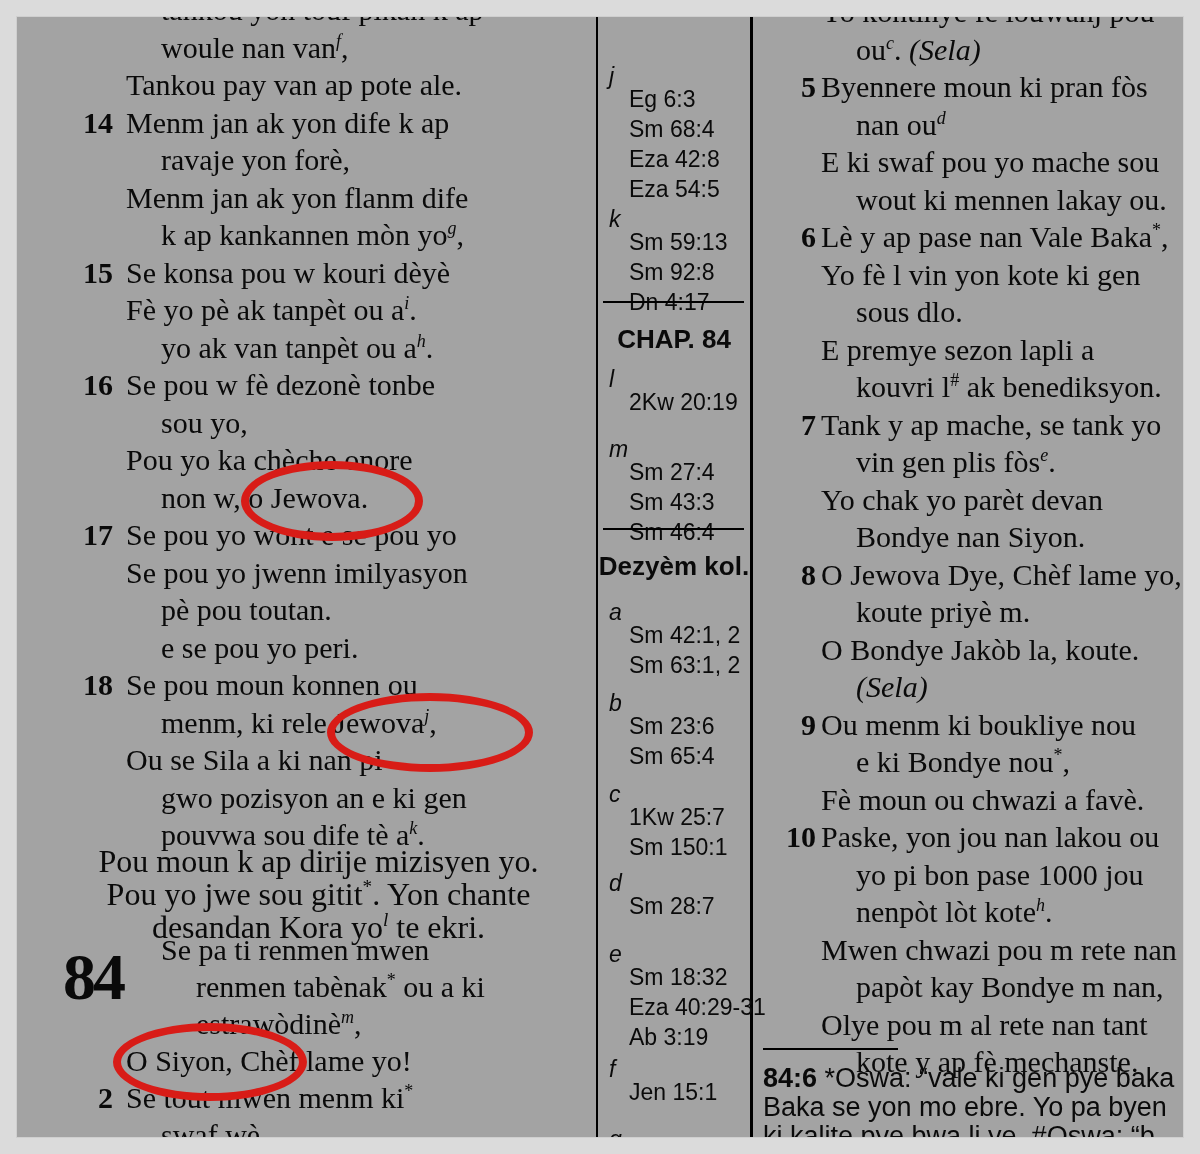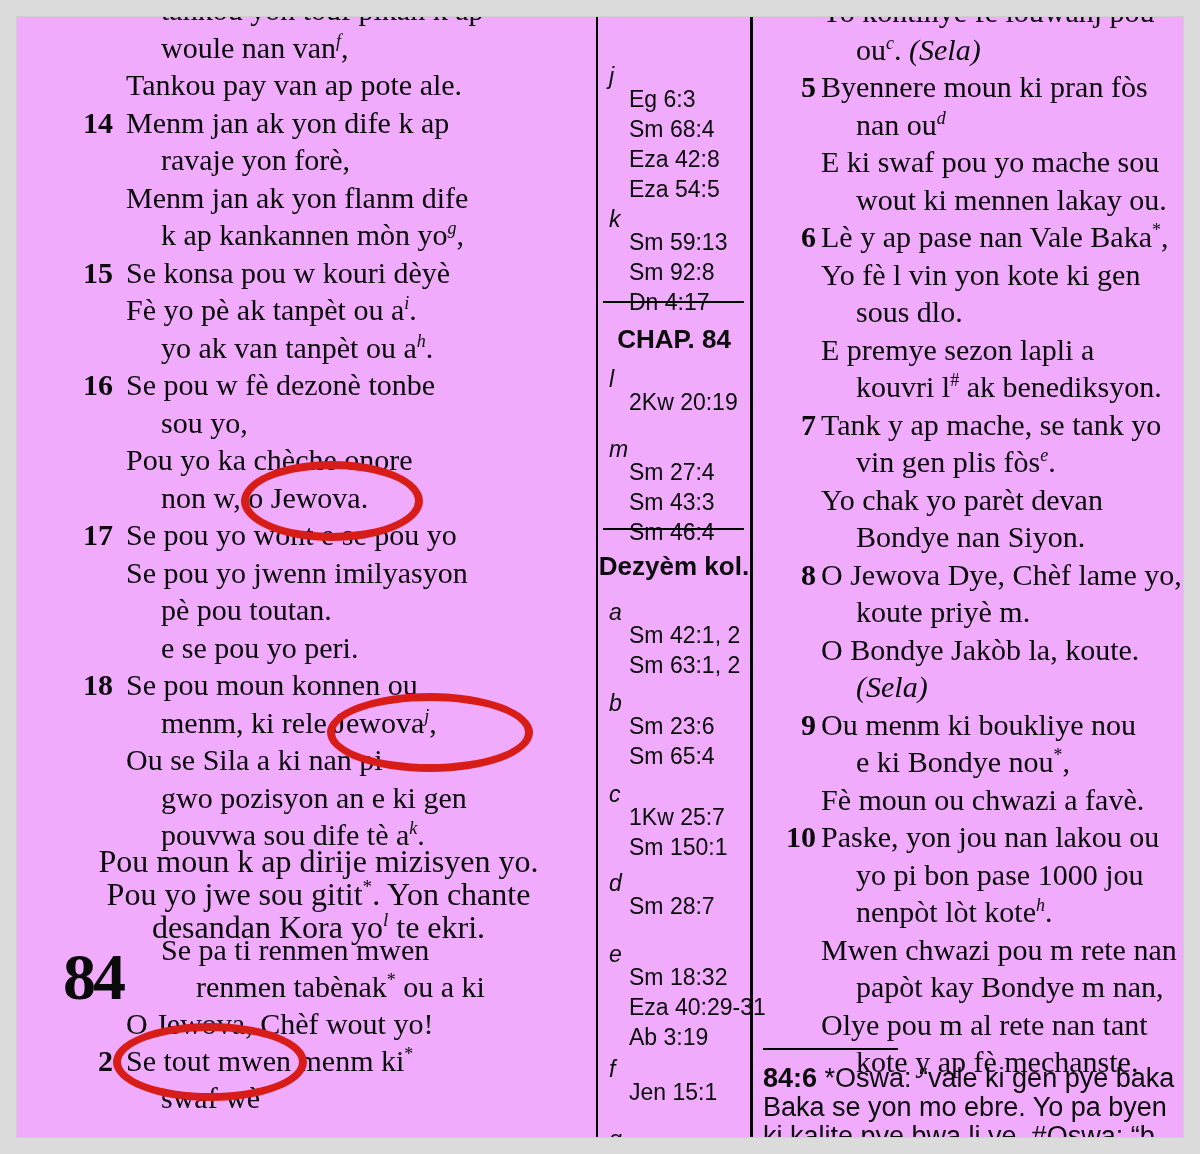--- a/index.html
+++ b/index.html
@@ -3,21 +3,21 @@
 <meta charset="utf-8">
 <style>
   html,body{margin:0;padding:0;}
   body{
     width:1200px;height:1154px;background:#dbdbdb;position:relative;
     font-family:"Liberation Serif", serif;color:#0a0a0a;
     -webkit-font-smoothing:antialiased;overflow:hidden;
   }
   .page{
     position:absolute;left:16px;top:16px;width:1168px;height:1122px;
-    background:#f0abfc;overflow:hidden;border:1px solid #cfcfcf;box-sizing:border-box;
+    background:#a3a3a3;overflow:hidden;border:1px solid #cfcfcf;box-sizing:border-box;
   }
   
   .textcol{position:absolute;font-size:30px;}
   .col-left{left:44px;top:-26px;width:535px;--i0:65px;--i1:100px;--i2:135px;--nw:52px;}
   .col-right{left:759px;top:-24px;width:480px;--i0:45px;--i1:80px;--i2:110px;--nw:40px;}
   .vline{position:relative;line-height:37.5px;white-space:nowrap;}
   .ind0{padding-left:var(--i0);}
   .ind1{padding-left:var(--i1);}
   .ind2{padding-left:var(--i2);}
   .vnum{position:absolute;left:0;top:0;width:var(--nw);text-align:right;font-weight:bold;}
@@ -87,21 +87,22 @@
     <div class="suplines">
         <div><span>Pou moun k ap dirije mizisyen yo.</span></div>
         <div><span>Pou yo jwe sou gitit</span><sup class="sup">*</sup><span>. Yon chante</span></div>
         <div><span>desandan Kora yo</span><sup class="sup it">l</sup><span> te ekri.</span></div>
       </div>
     <div class="chapblock">
       <div class="bignum">84</div>
       <div>
           <div class="vline ind1"><span>Se pa ti renmen mwen</span></div>
           <div class="vline ind2"><span>renmen tabènak</span><sup class="sup">*</sup><span> ou a ki</span></div>
-          <div class="vline ind0"><span>O Jewova, Chèf wout yo!</span></div>
+          <div class="vline ind2"><span>estrawòdinè</span><sup class="sup it">m</sup><span>,</span></div>
+          <div class="vline ind0"><span>O Siyon, Chèf lame yo!</span></div>
           <div class="vline ind0"><span class="vnum">2</span><span>Se tout mwen menm ki</span><sup class="sup">*</sup></div>
           <div class="vline ind1"><span>swaf wè</span></div>
         </div>
     </div>
   </div>
 
   <div class="midcol">
       <div class="ref-group" style="top: 44px;">
         <span class="ref-letter">j</span>
         <div class="ref-lines">

